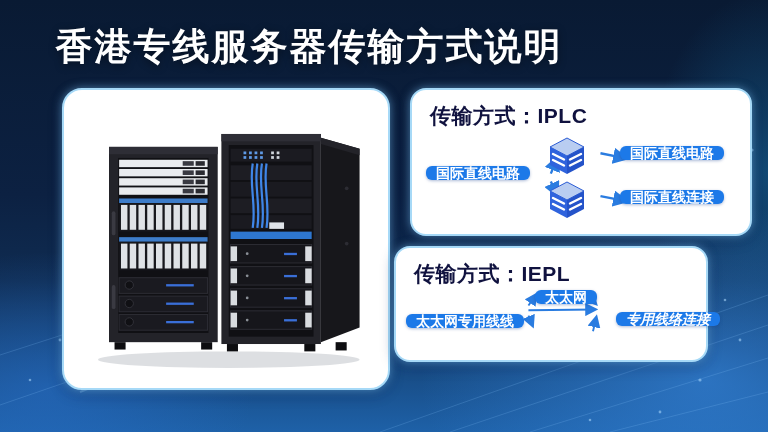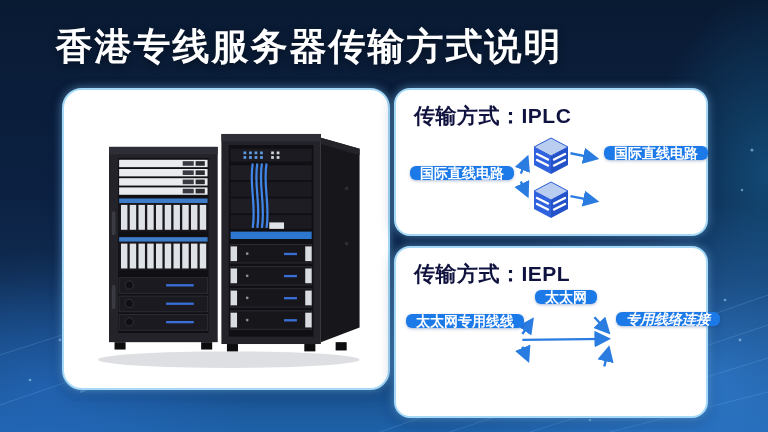--- a/index.html
+++ b/index.html
@@ -23,22 +23,22 @@
     white-space: nowrap;
   }
 
   .panel {
     position: absolute; background: #ffffff;
     border: 2px solid #a6d9f7; border-radius: 20px;
     box-shadow: 0 0 10px rgba(130,205,255,0.55), 0 4px 14px rgba(0,20,60,0.35);
   }
   #server-panel { left: 62px; top: 88px; width: 328px; height: 302px;
     display: flex; align-items: center; justify-content: center; }
-  #iplc-panel  { left: 394px; top: 88px;  width: 314px; height: 148px; border-radius: 16px; }
-  #iepl-panel  { left: 394px; top: 246px; width: 314px; height: 172px; border-radius: 16px; }
+  #iplc-panel  { left: 410px; top: 88px;  width: 342px; height: 148px; border-radius: 16px; }
+  #iepl-panel  { left: 394px; top: 246px; width: 314px; height: 116px; border-radius: 16px; }
 
   .panel-title {
     position: absolute; left: 18px; top: 12px;
     font-size: 21px; font-weight: 800; color: #10123f; letter-spacing: 0.5px;
     white-space: nowrap;
   }
   .flow-arrows { position: absolute; inset: 0; width: 100%; height: 100%; }
   .flow-box {
     position: absolute;
     background: #1c79e8; color: #ffffff;
@@ -256,20 +256,21 @@
     <polygon points="2,11 19,20 19,38 2,29" fill="#2f63dd"></polygon>
     <polygon points="19,20 36,11 36,29 19,38" fill="#2453c9"></polygon>
     <g stroke="#ffffff" stroke-width="2.4" stroke-linecap="round">
       <line x1="5" y1="18" x2="16" y2="23.5"></line>
         <line x1="5" y1="24" x2="16" y2="29.5"></line>
       <line x1="22" y1="23.5" x2="33" y2="18"></line>
         <line x1="22" y1="29.5" x2="33" y2="24"></line>
     </g>
   </svg>
   <div class="flow-box" style="left:208px; top:56px;">国际直线电路</div>
+  <div class="flow-box" style="left:208px; top:100px;">国际直线连接</div>
 </div>
 
 <div class="panel" id="iepl-panel">
   <div class="panel-title">传输方式：IEPL</div>
   <svg class="flow-arrows" viewBox="0 0 314 144">
     <defs>
       <marker id="ah2" markerWidth="7" markerHeight="7" refX="5" refY="3.5" orient="auto">
         <polygon points="0,0 7,3.5 0,7" fill="#2a7ce0"></polygon>
       </marker>
     </defs>

